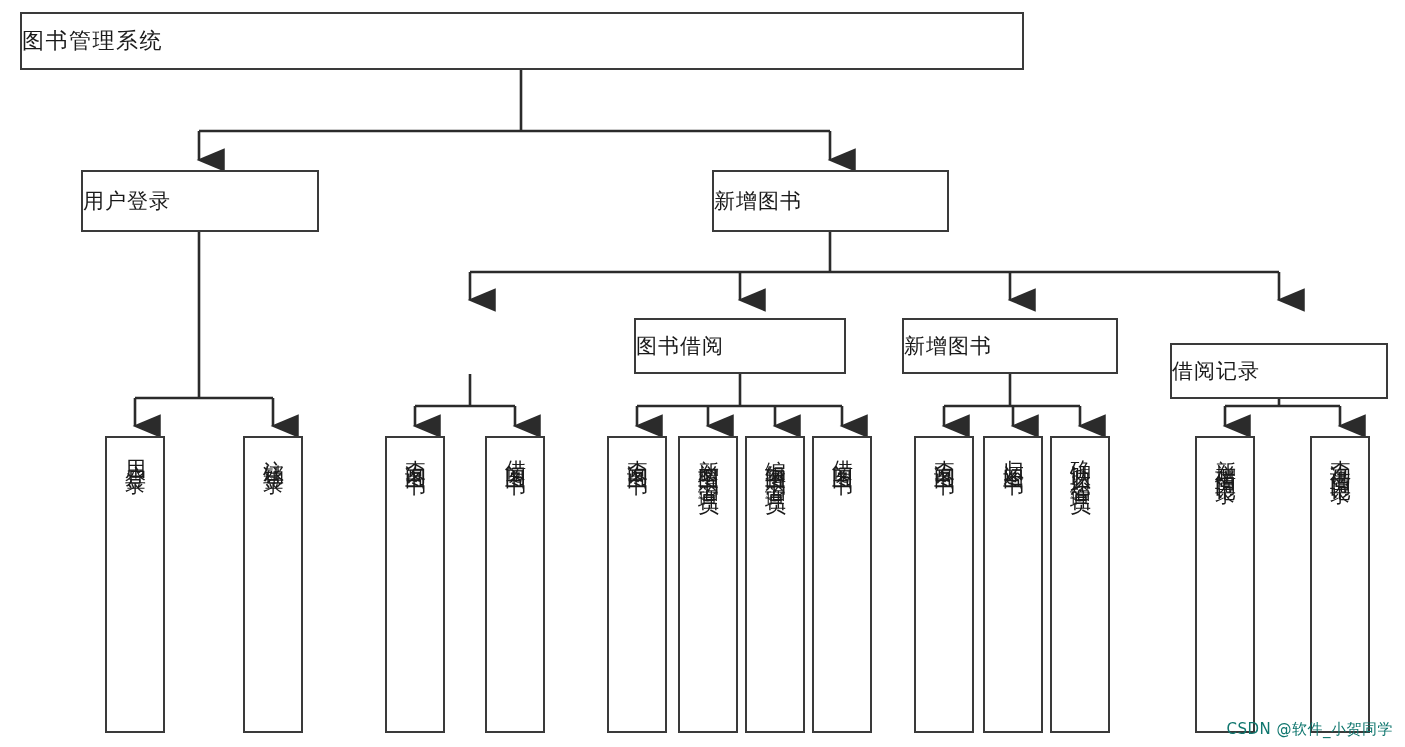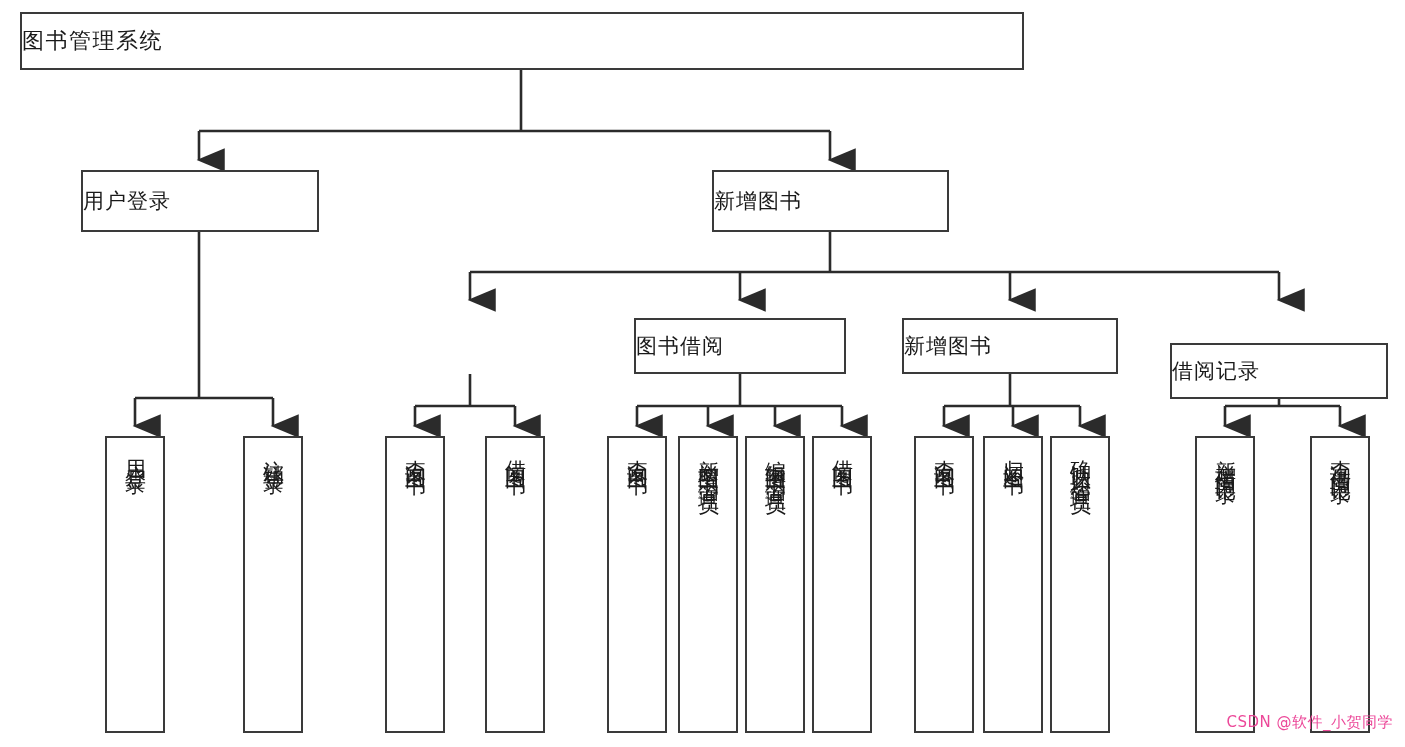--- a/index.html
+++ b/index.html
@@ -59,23 +59,23 @@
     writing-mode: vertical-rl;
     text-orientation: upright;
     font-size: 21px;
     letter-spacing: 5px;
     line-height: 1;
     text-align: left;
   }
   #watermark {
     position: absolute;
     right: 12px;
-    bottom: 15px;
+    bottom: 8px;
     font-size: 15px;
-    color: #ec4899;
+    color: #0f766e;
     letter-spacing: 0.5px;
     z-index: 6;
     white-space: nowrap;
   }
 </style>
 </head>
 <body>
 
 <div id="diagram-root">
 

